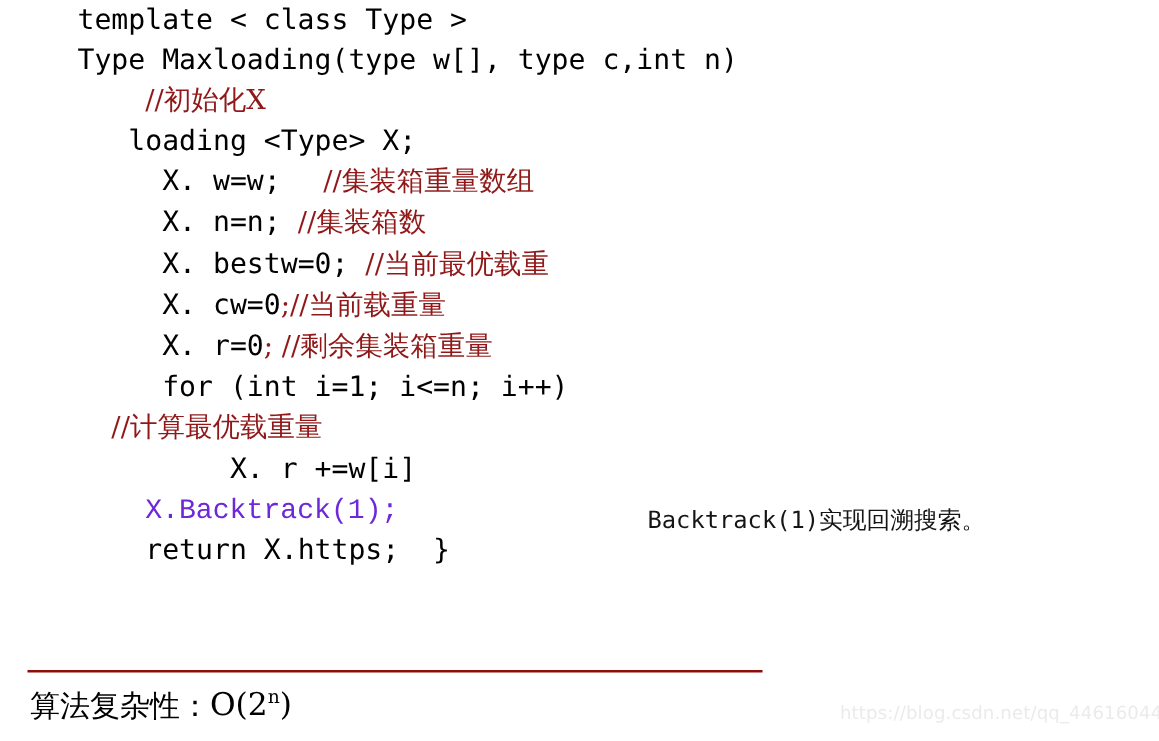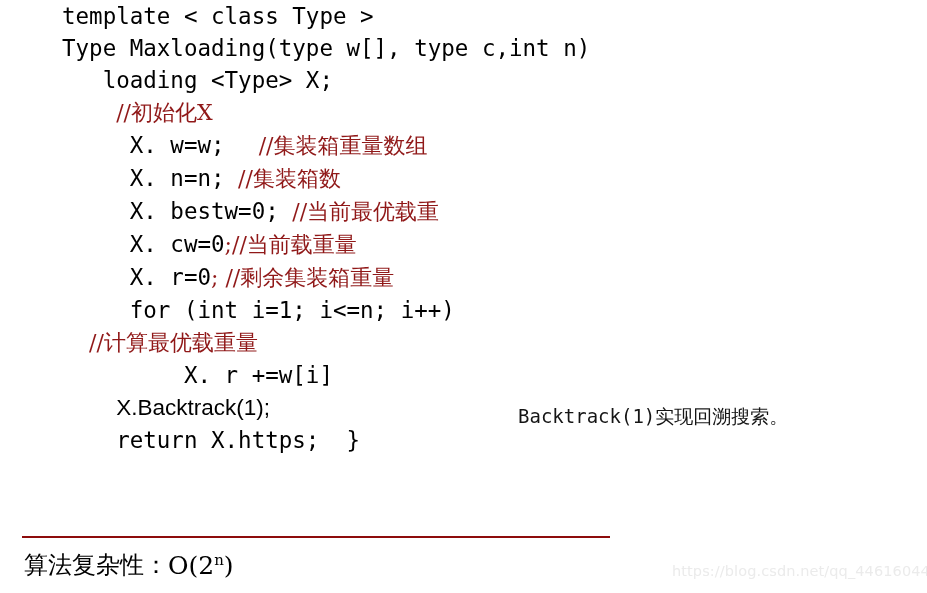--- a/index.html
+++ b/index.html
@@ -33,22 +33,22 @@
     letter-spacing: 0px;
   }
 
   .tok-code   { color: #000000; }
   .tok-comment {
     color: #901818;
     font-family: "DejaVu Serif", "Liberation Serif", serif;
     font-size: 22px;
   }
   .tok-red {
-    color: #000000;
-    font-family: Liberation Sans, sans-serif;
+    color: #6d28d9;
+    font-family: Liberation Mono, monospace;
   }
 
   
   #annotation {
     position: absolute;
     left: 518px;
     top: 403px;
     width: 390px;
   }
   .annot-line {
@@ -68,21 +68,21 @@
     height: 2px;
     background: #8d0c0c;
   }
 
   
   #complexity {
     position: absolute;
     left: 24px;
     top: 549px;
     display: flex;
-    align-items: center;
+    align-items: flex-start;
     white-space: pre;
   }
   #complexity-label {
     font-family: "DejaVu Sans", "Liberation Sans", sans-serif;
     font-size: 24px;
     color: #000000;
     font-weight: 400;
   }
   #complexity-value {
     font-family: "DejaVu Serif", "Liberation Serif", serif;
@@ -106,22 +106,22 @@
     letter-spacing: 0.1px;
     white-space: pre;
   }
 </style>
 </head>
 <body>
 
 <div id="code-block">
     <div class="code-line"><span></span><span class="tok-code">template &lt; class Type &gt;</span></div>
     <div class="code-line"><span></span><span class="tok-code">Type Maxloading(type w[], type c,int n)</span></div>
+    <div class="code-line"><span>    </span><span class="tok-comment">//初始化X</span></div>
     <div class="code-line"><span>   </span><span class="tok-code">loading &lt;Type&gt; X;</span></div>
-    <div class="code-line"><span>    </span><span class="tok-comment">//初始化X</span></div>
     <div class="code-line"><span>     </span><span class="tok-code">X. w=w;  </span><span class="tok-comment"> //集装箱重量数组</span></div>
     <div class="code-line"><span>     </span><span class="tok-code">X. n=n; </span><span class="tok-comment">//集装箱数</span></div>
     <div class="code-line"><span>     </span><span class="tok-code">X. bestw=0; </span><span class="tok-comment">//当前最优载重</span></div>
     <div class="code-line"><span>     </span><span class="tok-code">X. cw=0</span><span class="tok-comment">;//当前载重量</span></div>
     <div class="code-line"><span>     </span><span class="tok-code">X. r=0</span><span class="tok-comment">; //剩余集装箱重量</span></div>
     <div class="code-line"><span>     </span><span class="tok-code">for (int i=1; i&lt;=n; i++)</span></div>
     <div class="code-line"><span>  </span><span class="tok-comment">//计算最优载重量</span></div>
     <div class="code-line"><span>         </span><span class="tok-code">X. r +=w[i]</span></div>
     <div class="code-line"><span>    </span><span class="tok-red">X.Backtrack(1);</span></div>
     <div class="code-line"><span>    </span><span class="tok-code">return X.https;  }</span></div>

